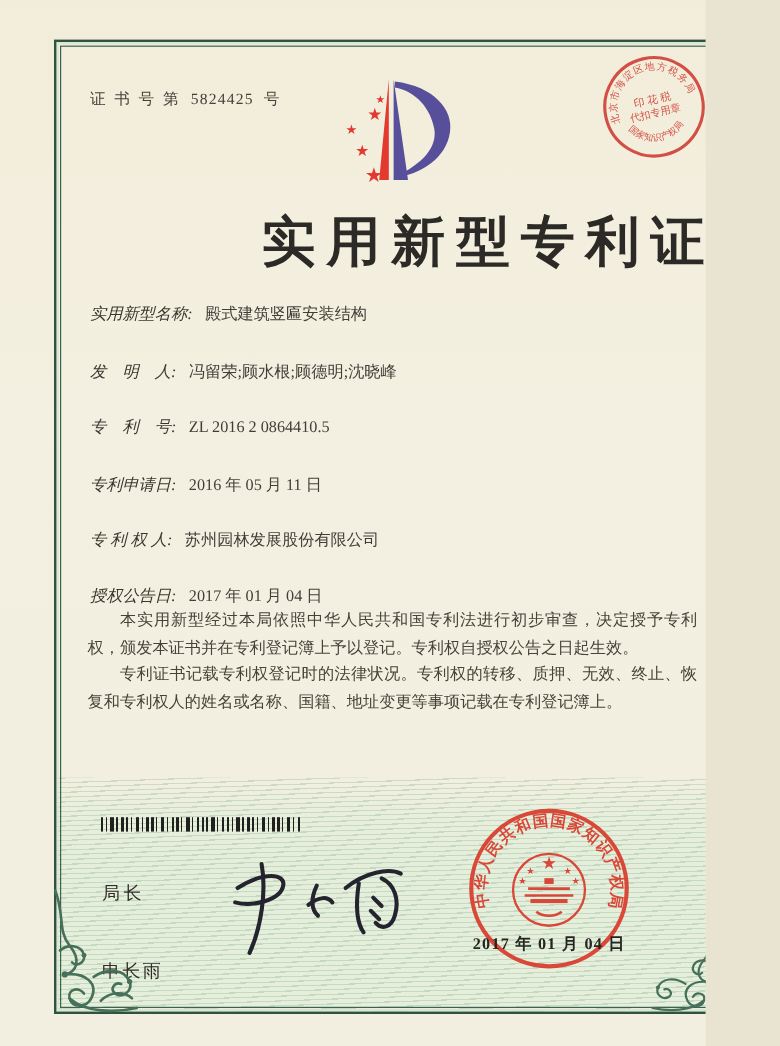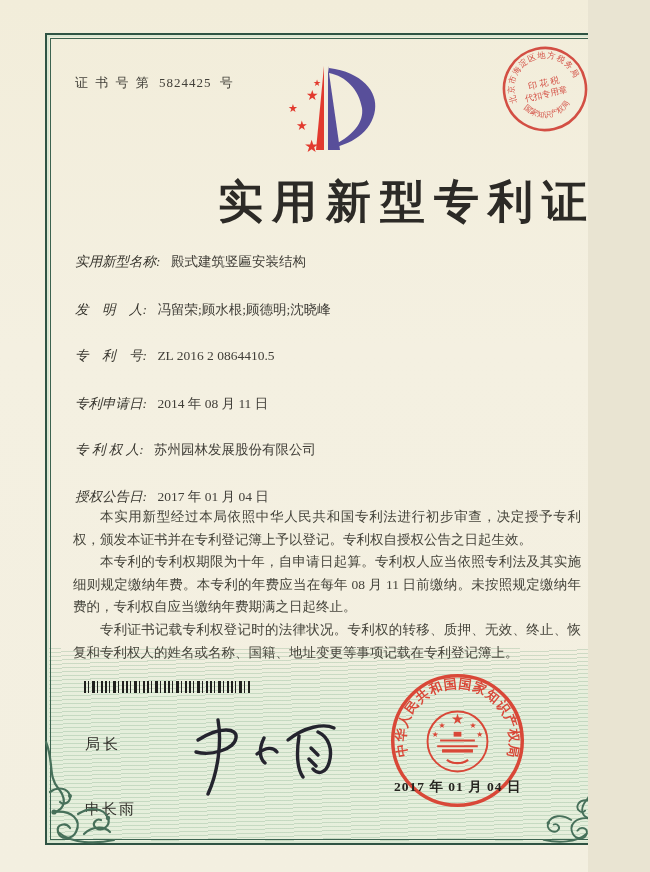--- a/index.html
+++ b/index.html
@@ -137,34 +137,33 @@
   <div class="field f1">
     <span class="lab">发　明　人:</span>
     <span class="val">冯留荣;顾水根;顾德明;沈晓峰</span>
   </div>
   <div class="field f2">
     <span class="lab">专　利　号:</span>
     <span class="val">ZL 2016 2 0864410.5</span>
   </div>
   <div class="field f3">
     <span class="lab">专利申请日:</span>
-    <span class="val">2014 年 08 月 11 日</span>
+    <span class="val">2016 年 05 月 11 日</span>
   </div>
   <div class="field f4">
     <span class="lab">专 利 权 人:</span>
     <span class="val">苏州园林发展股份有限公司</span>
   </div>
   <div class="field f5">
     <span class="lab">授权公告日:</span>
     <span class="val">2017 年 01 月 04 日</span>
   </div>
 
   <div class="body-text">
     <p>本实用新型经过本局依照中华人民共和国专利法进行初步审查，决定授予专利权，颁发本证书并在专利登记簿上予以登记。专利权自授权公告之日起生效。</p>
-    <p>本专利的专利权期限为十年，自申请日起算。专利权人应当依照专利法及其实施细则规定缴纳年费。本专利的年费应当在每年 08 月 11 日前缴纳。未按照规定缴纳年费的，专利权自应当缴纳年费期满之日起终止。</p>
     <p>专利证书记载专利权登记时的法律状况。专利权的转移、质押、无效、终止、恢复和专利权人的姓名或名称、国籍、地址变更等事项记载在专利登记簿上。</p>
   </div>
 
   <div class="barcode"></div>
 
   <div class="officer-title">局长</div>
   <div class="officer-name">申长雨</div>
 
   <svg class="signature" width="172" height="92" viewBox="0 0 172 92">
     <g fill="none" stroke="#24242e" stroke-width="3.4" stroke-linecap="round" stroke-linejoin="round">

